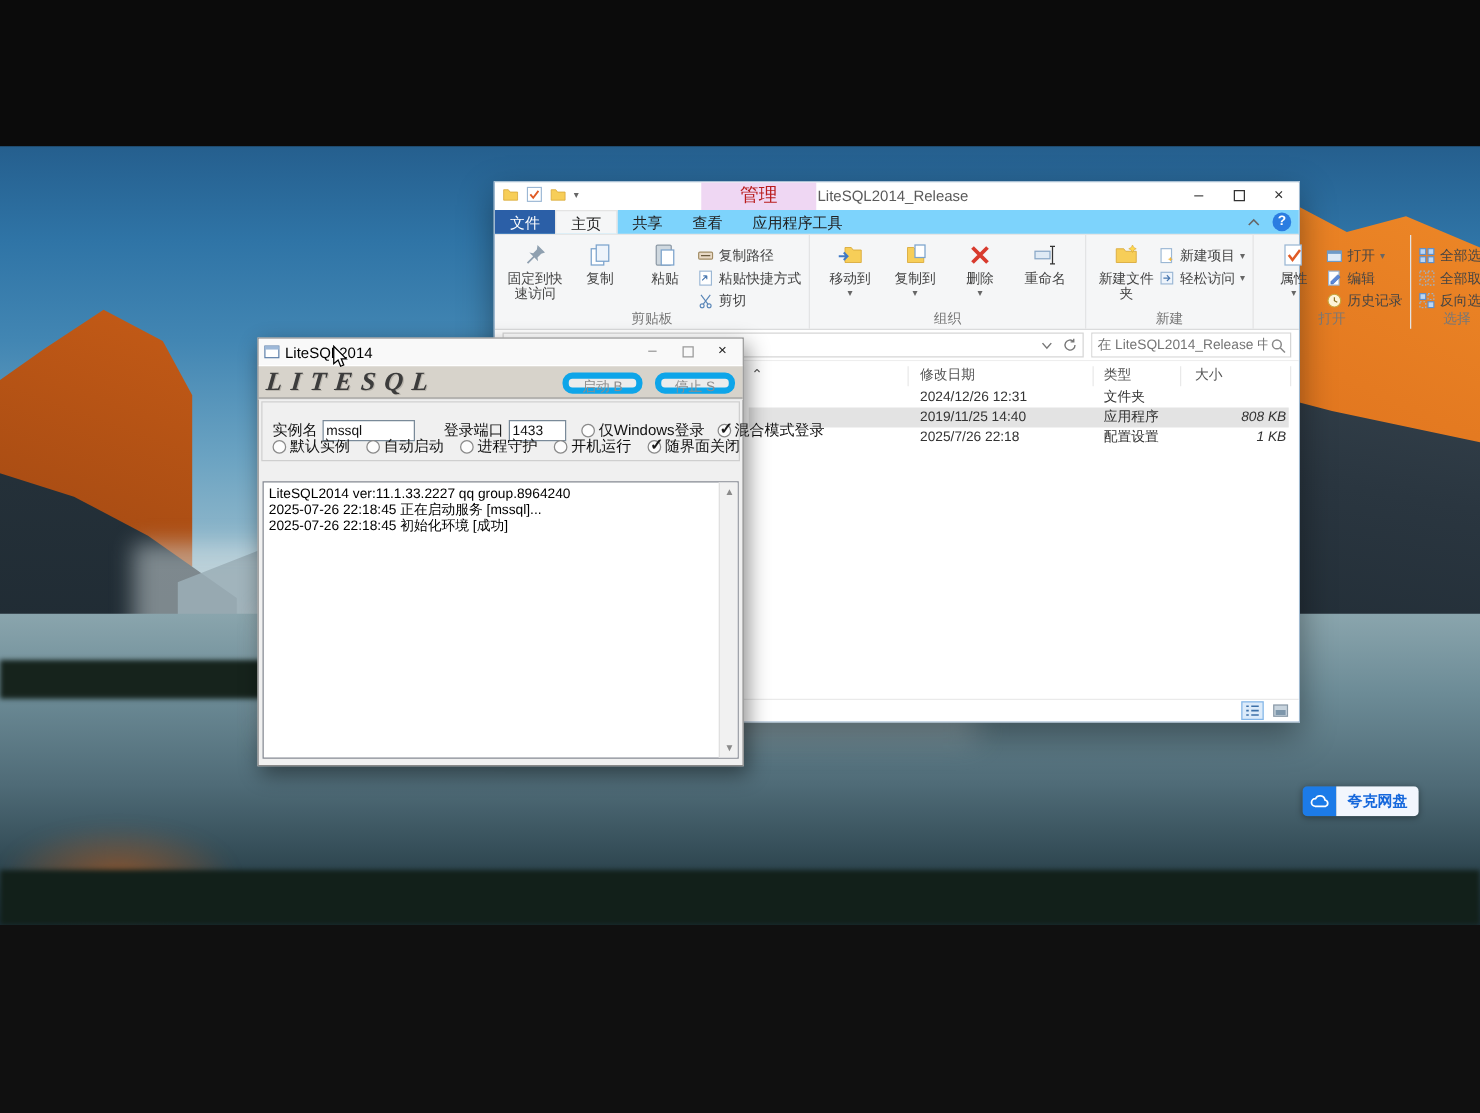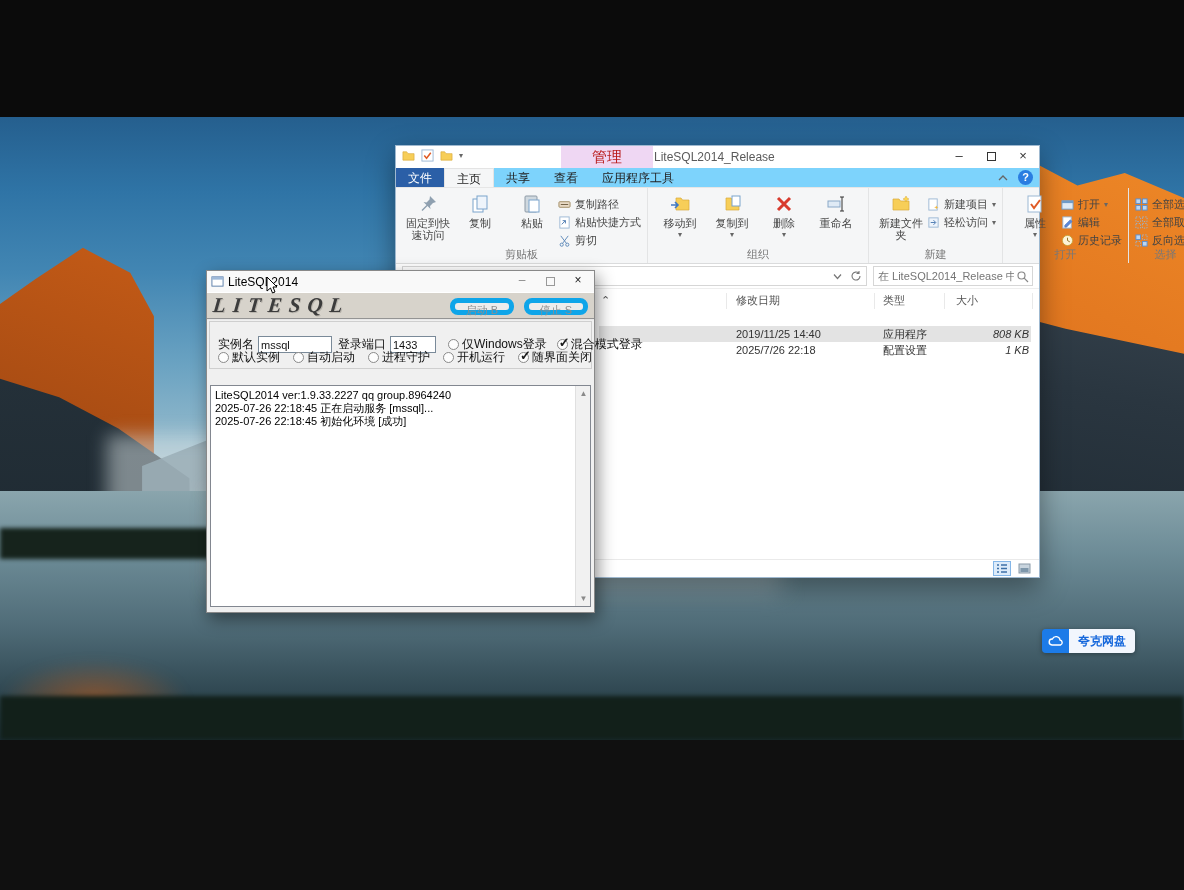--- a/index.html
+++ b/index.html
@@ -390,20 +390,25 @@
       <div class="colhead">
         <span class="c" style="left:205px">⌃</span>
         <span class="c c-date">修改日期</span>
         <span class="c c-type">类型</span>
         <span class="c" style="left:560px">大小</span>
         <span class="colsep" style="left:330px"></span>
           <span class="colsep" style="left:478px"></span>
         <span class="colsep" style="left:548px"></span>
           <span class="colsep" style="left:636px"></span>
       </div>
+      <div class="exp-row" style="top:21px">
+        <span class="c c-date">2024/12/26 12:31</span>
+        <span class="c c-type">文件夹</span>
+        <span class="c c-size"></span>
+      </div>
       <div class="exp-row row-sel" style="top:37px">
         <span class="c c-date">2019/11/25 14:40</span>
         <span class="c c-type">应用程序</span>
         <span class="c c-size">808 KB</span>
       </div>
       <div class="exp-row" style="top:53px">
         <span class="c c-date">2025/7/26 22:18</span>
         <span class="c c-type">配置设置</span>
         <span class="c c-size">1 KB</span>
       </div>
@@ -445,21 +450,21 @@
       <div class="ls-banner-btns">
         <div class="lbtn">启动 B</div>
         <div class="lbtn">停止 S</div>
       </div>
     </div>
 
     <div class="ls-form">
       <div class="ls-row ls-row1">
         <span>实例名</span>
         <input class="ls-input in-instance" value="mssql" style="">
-        <span style="margin-left:2px">登录端口</span>
+        <span style="margin-left:19px">登录端口</span>
         <input class="ls-input in-port" value="1433" style="">
         <span class="opt" style="margin-left:8px">
           <span class="circ"></span>
           <span>仅Windows登录</span>
         </span>
         <span class="opt checked" style="margin-left:6px">
           <span class="circ"></span>
           <span>混合模式登录</span>
         </span>
       </div>
@@ -483,21 +488,21 @@
         <span class="opt checked">
           <span class="circ"></span>
           <span>随界面关闭</span>
         </span>
       </div>
     </div>
 
 
     <div class="ls-log">
       <div class="log-text">
-        <div>LiteSQL2014 ver:1.9.33.2227 qq group.8964240</div>
+        <div>LiteSQL2014 ver:11.1.33.2227 qq group.8964240</div>
         <div>2025-07-26 22:18:45 正在启动服务 [mssql]...</div>
         <div>2025-07-26 22:18:45 初始化环境 [成功]</div>
       </div>
       <div class="ls-scroll">
         <div class="sarrow up">▲</div>
         <div class="sarrow down">▼</div>
       </div>
     </div>
   </div>
 

